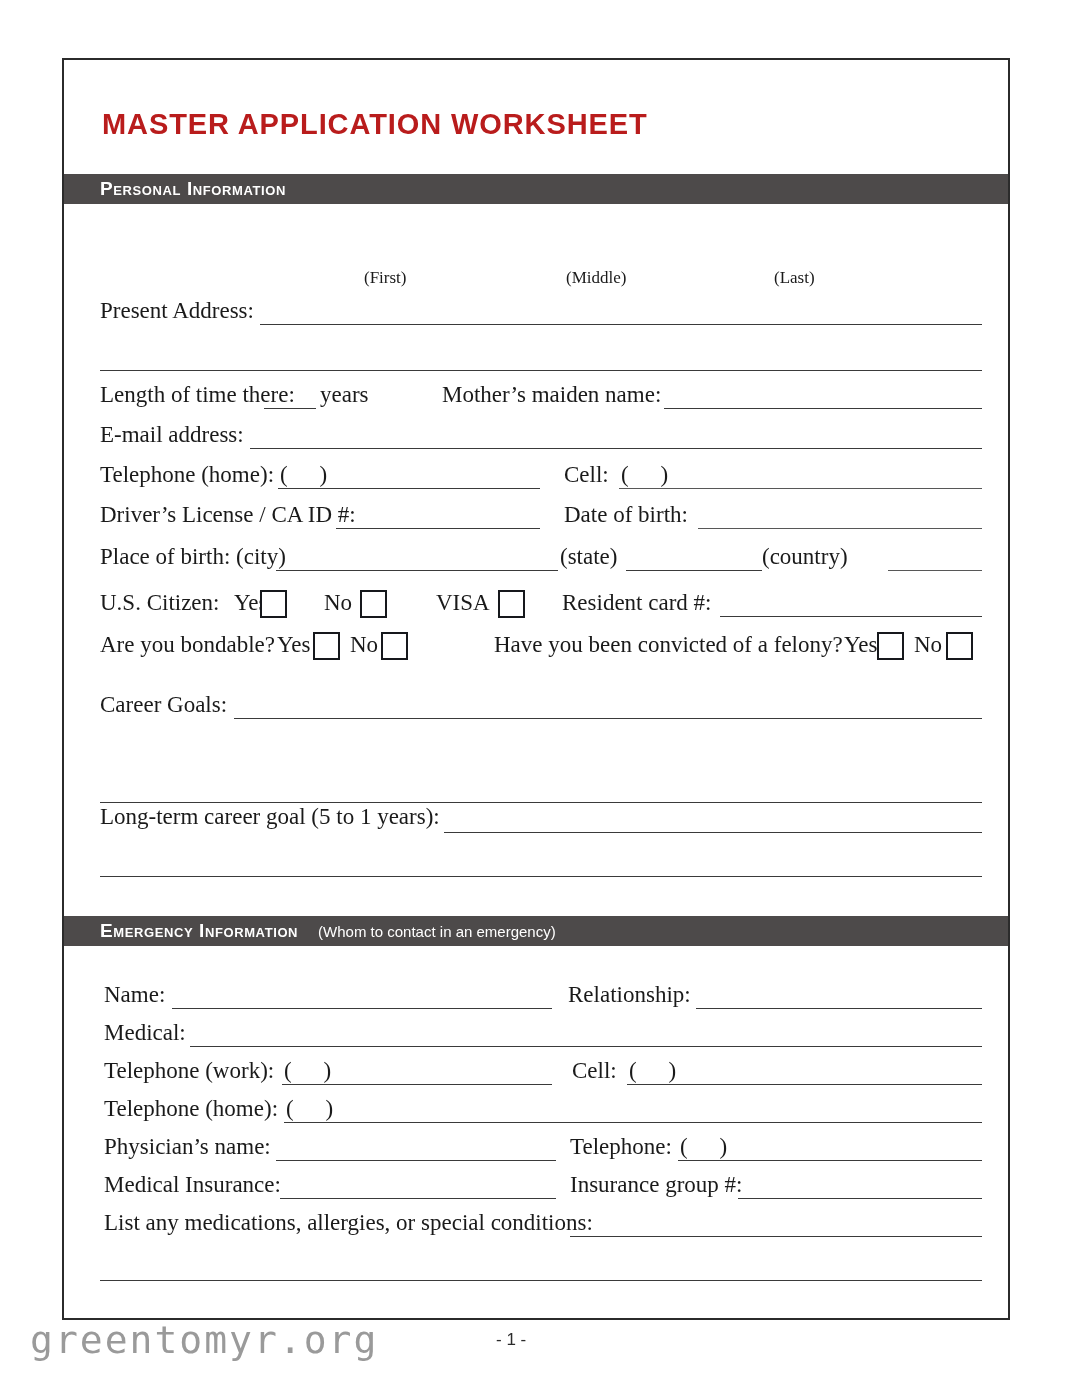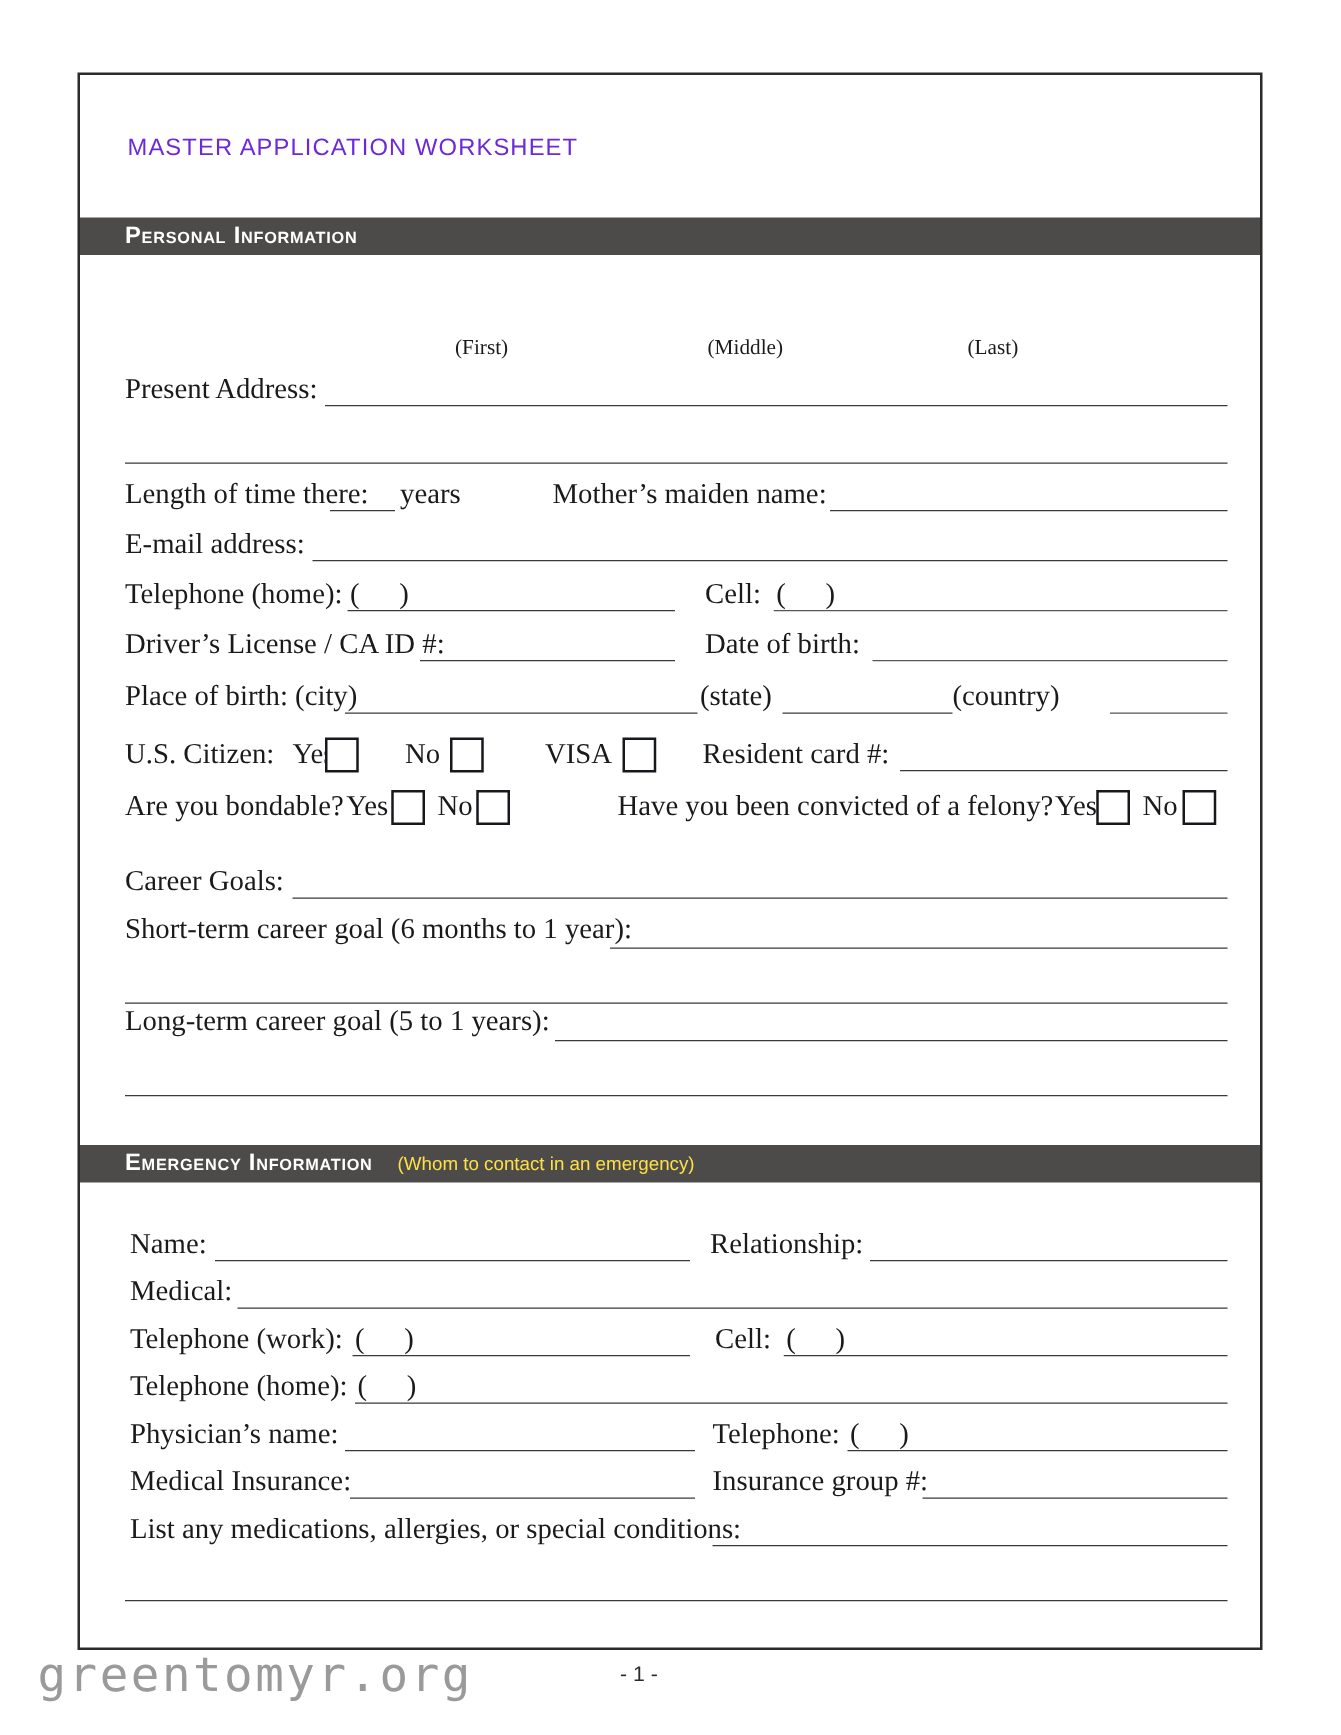--- a/index.html
+++ b/index.html
@@ -27,24 +27,24 @@
     box-sizing: border-box;
     background: #ffffff;
   }
 
   
   .doc-title {
     position: absolute;
     left: 38px;
     top: 48px;
     font-family: "Liberation Sans", "DejaVu Sans", sans-serif;
-    font-size: 19px;
-    font-weight: 400;
+    font-size: 29px;
+    font-weight: 700;
     letter-spacing: 0.9px;
-    color: #6d28d9;
+    color: #b91c1c;
     white-space: nowrap;
   }
 
   
   .section-bar {
     position: absolute;
     left: 0;
     width: 100%;
     height: 30px;
     background: #4d4a4a;
@@ -59,21 +59,21 @@
     font-size: 19px;
     color: #ffffff;
     letter-spacing: 0.6px;
     font-variant: small-caps;
     text-transform: capitalize;
     white-space: nowrap;
   }
   .section-bar .sec-sub {
     font-family: "Liberation Sans", "DejaVu Sans", sans-serif;
     font-size: 15px;
-    color: #fde047;
+    color: #ffffff;
     margin-left: 20px;
     white-space: nowrap;
   }
   #bar-personal { top: 114px; }
   #bar-emergency { top: 856px; }
 
   
   .row {
     position: absolute;
     left: 0;
@@ -229,24 +229,20 @@
     <span class="cbox" style="left:813px; top:2px"></span>
     <span class="lbl" style="left:850px; top:0">No</span>
     <span class="cbox" style="left:882px; top:2px"></span>
   </div>
 
   <div class="row" style="top:630px">
     <span class="lbl" style="left:36px; top:0">Career Goals:</span>
     <span class="rule" style="left:170px; top:28px; width:748px"></span>
   </div>
 
-  <div class="row" style="top:668px">
-    <span class="lbl" style="left:36px; top:0">Short-term career goal (6 months to 1 year):</span>
-    <span class="rule" style="left:424px; top:30px; width:494px"></span>
-  </div>
   <div class="row" style="top:714px">
     <span class="rule" style="left:36px; top:28px; width:882px"></span>
   </div>
 
   <div class="row" style="top:742px">
     <span class="lbl" style="left:36px; top:0">Long-term career goal (5 to 1 years):</span>
     <span class="rule" style="left:380px; top:30px; width:538px"></span>
   </div>
   <div class="row" style="top:788px">
     <span class="rule" style="left:36px; top:28px; width:882px"></span>

